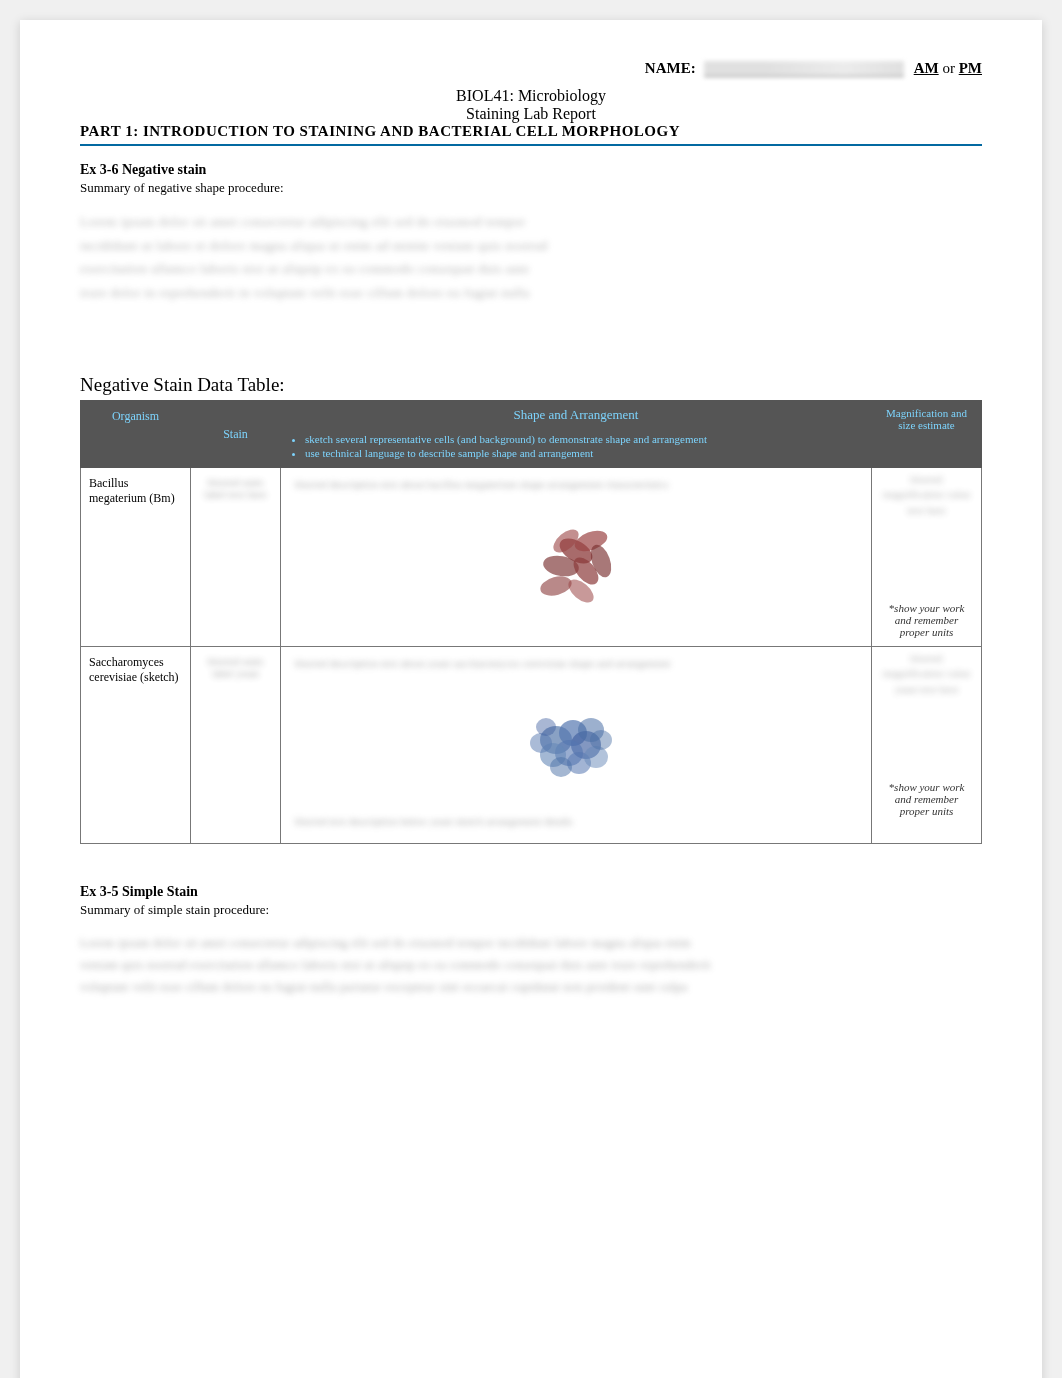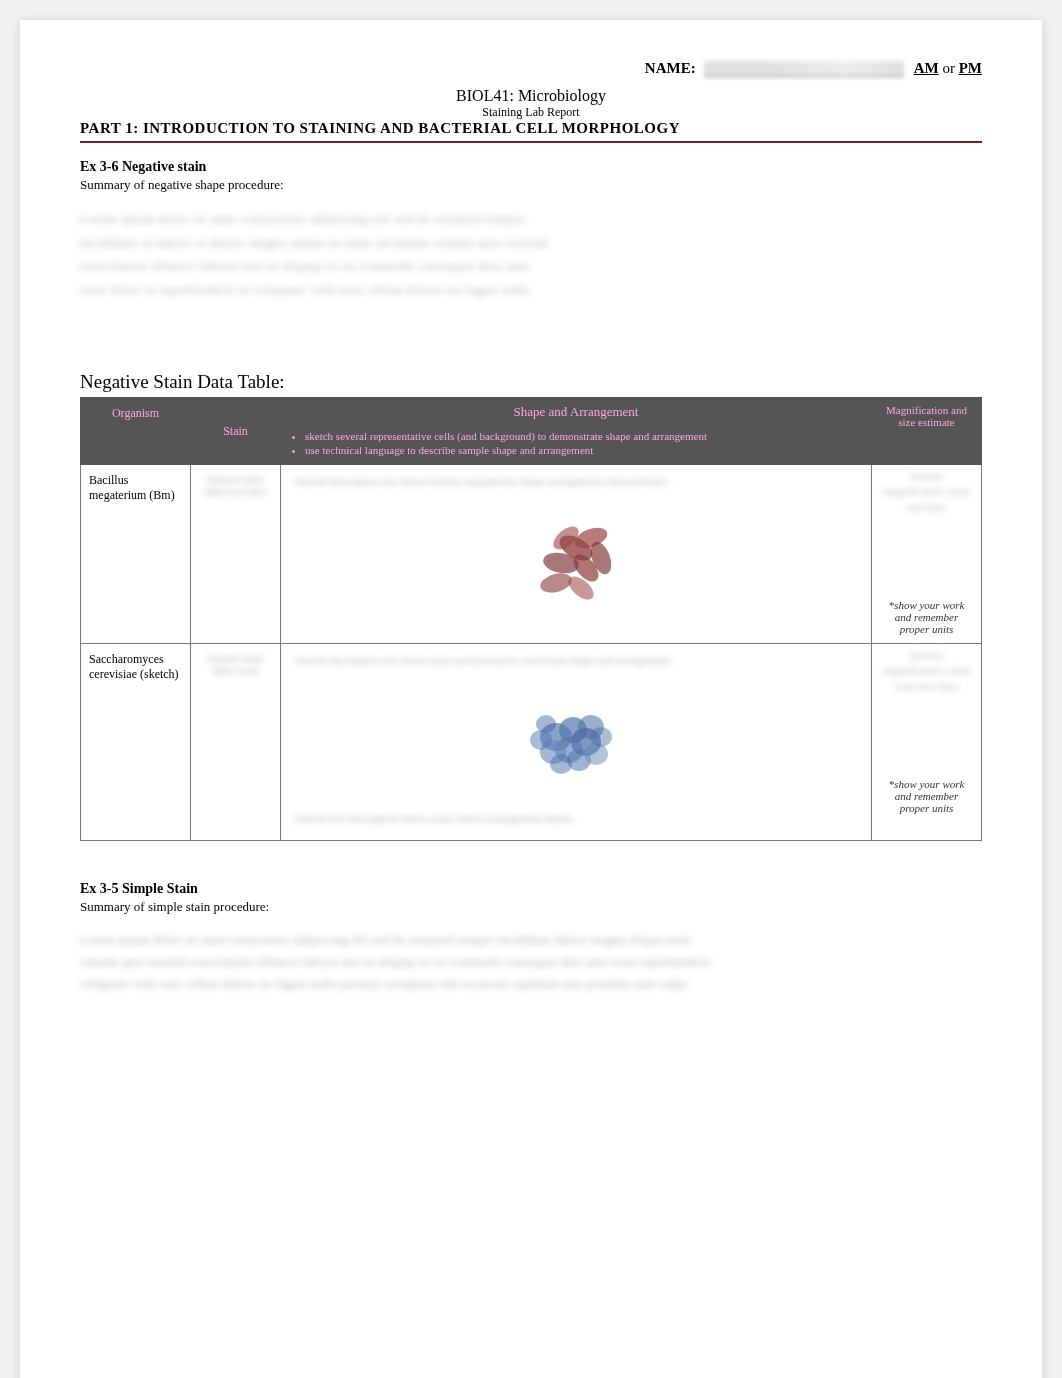--- a/index.html
+++ b/index.html
@@ -65,27 +65,27 @@
     .title-section {
       text-align: center;
     }
 
     .title-section .course {
       font-size: 16px;
       font-weight: normal;
     }
 
     .title-section .report-title {
-      font-size: 12px;
+      font-size: 16px;
       font-weight: normal;
     }
 
     
     .part-header {
-      border-bottom: 2px solid #7f1d1d;
+      border-bottom: 2px solid #0369a1;
       margin-bottom: 16px;
       padding-bottom: 4px;
     }
 
     .part-header h2 {
       font-size: 15px;
       font-weight: bold;
       text-transform: uppercase;
       letter-spacing: 0.5px;
     }
@@ -124,21 +124,21 @@
 
     .data-table {
       width: 100%;
       border-collapse: collapse;
       border: 1px solid #555;
       font-size: 12px;
     }
 
     .data-table th {
       background-color: #555;
-      color: #f9a8d4;
+      color: #7dd3fc;
       text-align: center;
       padding: 6px 8px;
       border: 1px solid #555;
       font-weight: normal;
     }
 
     .data-table td {
       border: 1px solid #777;
       padding: 4px 8px;
       vertical-align: top;

